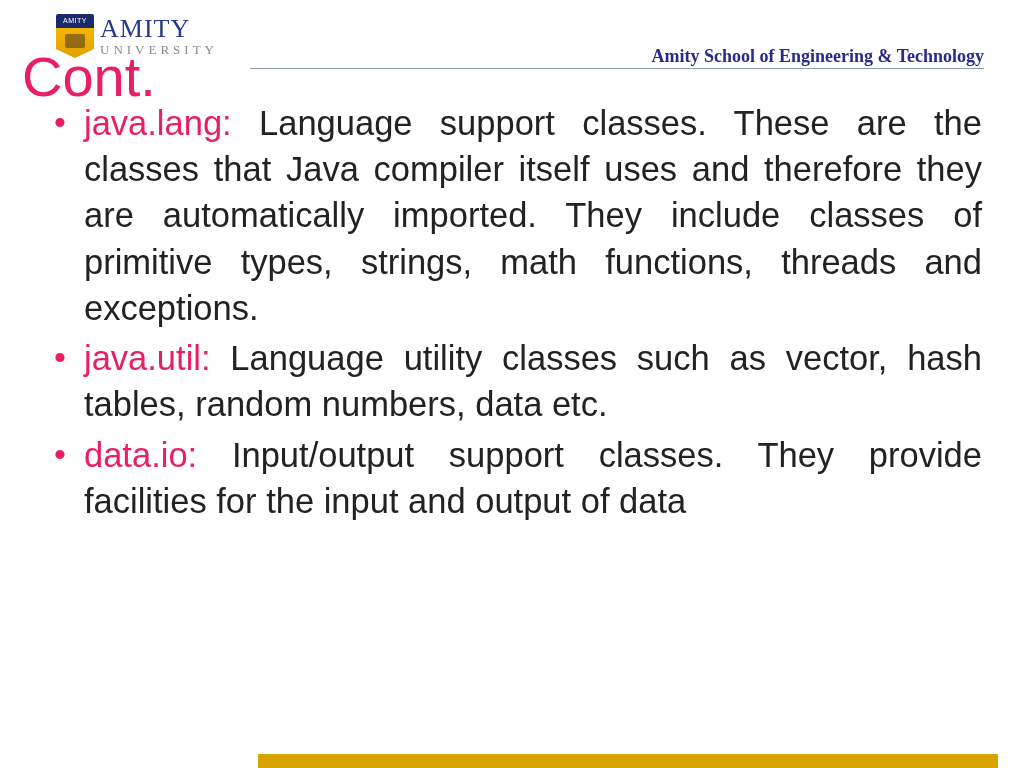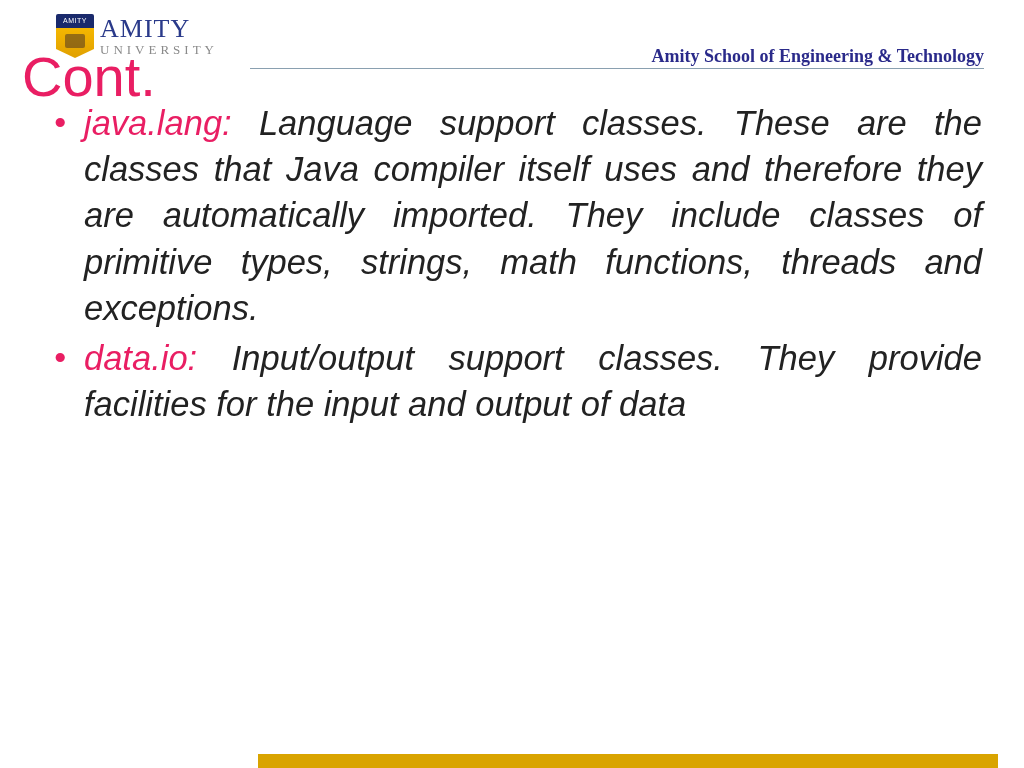--- a/index.html
+++ b/index.html
@@ -100,21 +100,20 @@
     top: 44px;
     font-size: 56px;
     color: #e91e63;
     font-family: Liberation Sans, sans-serif;
   }
   .content {
     position: absolute;
     left: 48px;
     right: 42px;
     top: 100px;
-    font-style: italic;
   }
   .bullet {
     position: relative;
     padding-left: 36px;
     font-size: 34.5px;
     line-height: 1.34;
     color: #222;
     text-align: justify;
     margin-bottom: 4px;
   }
@@ -156,17 +155,20 @@
   <div class="header-line"></div>
 </div>
 
 <div class="slide-title">Cont.</div>
 
 <div class="content">
   <div class="bullet">
     <span class="pkg">java.lang:</span><span> Language support classes. These are the classes that Java compiler itself uses and therefore they are automatically imported. They include classes of primitive types, strings, math functions, threads and exceptions.</span>
   </div>
   <div class="bullet">
+    <span class="pkg">java.util:</span><span> Language utility classes such as vector, hash tables, random numbers, data etc.</span>
+  </div>
+  <div class="bullet">
     <span class="pkg">data.io:</span><span> Input/output support classes. They provide facilities for the input and output of data</span>
   </div>
 </div>
 
 <div class="footer-bar"></div>
 
 </body></html>

